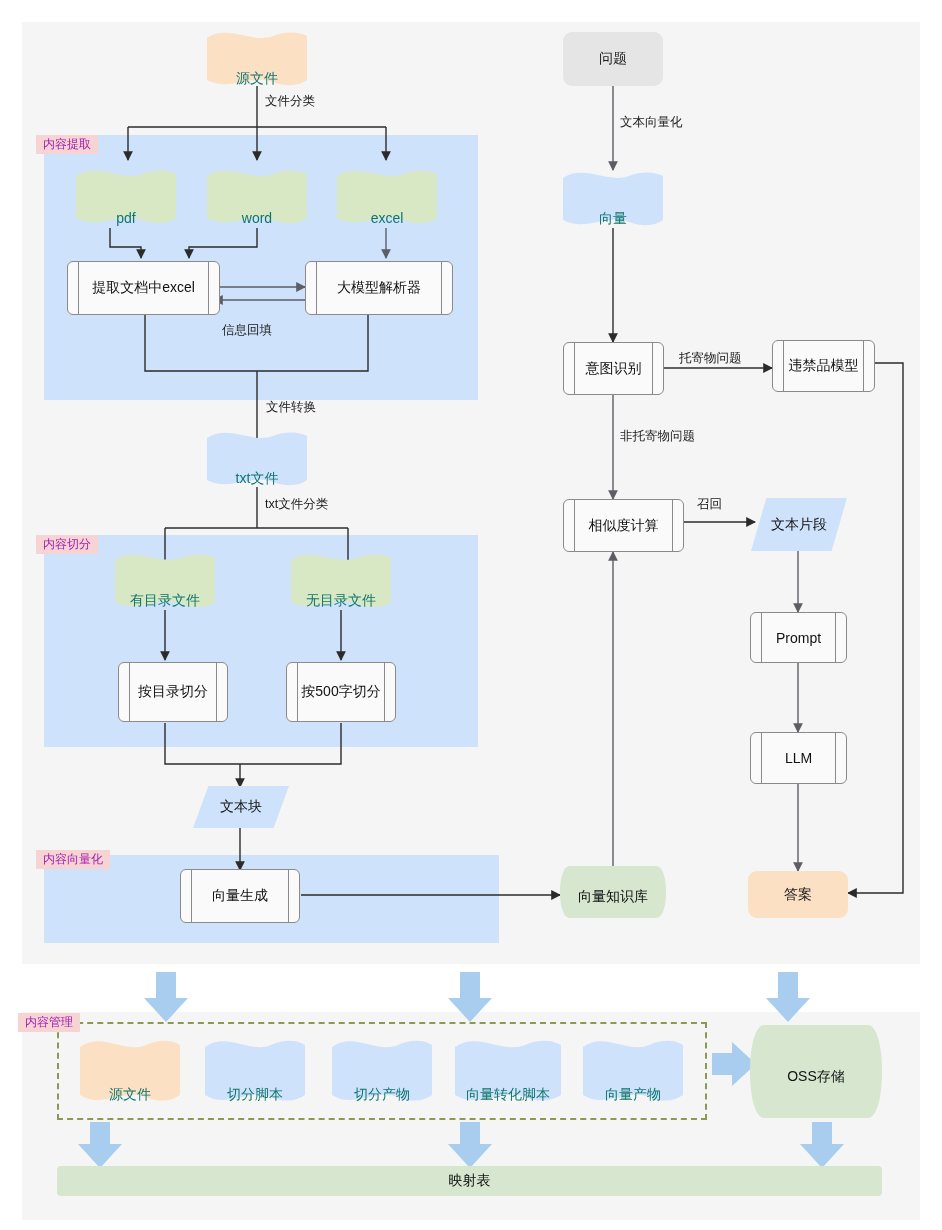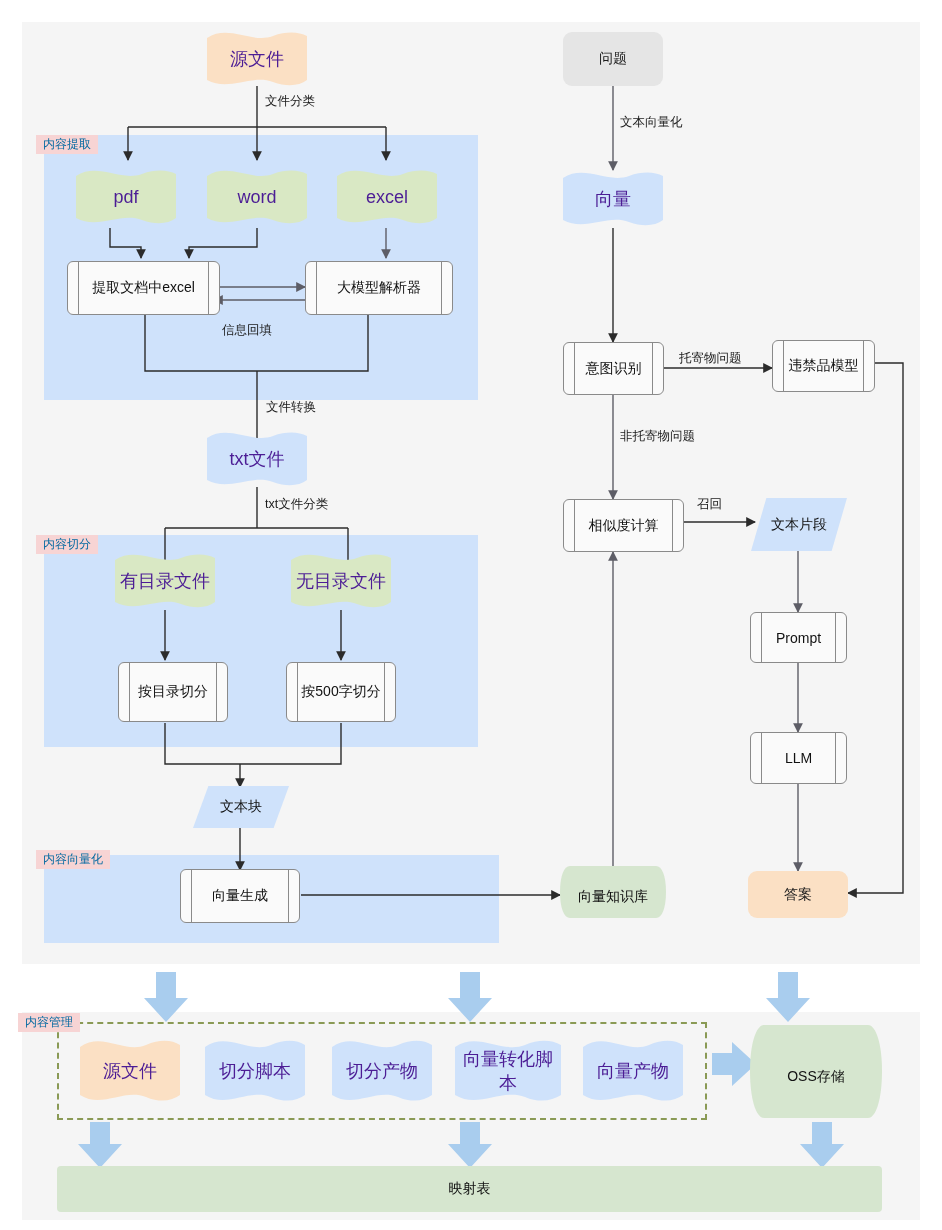--- a/index.html
+++ b/index.html
@@ -1,26 +1,26 @@
 <!DOCTYPE html>
 <html><head>
 <meta charset="utf-8">
 <style>
   html,body{margin:0;padding:0;background:#ffffff;}
   body{font-family:"Liberation Sans","DejaVu Sans",sans-serif;}
   #stage{position:relative;width:942px;height:1230px;background:#ffffff;overflow:hidden;}
 
   .panel{position:absolute;background:#f5f5f5;}
   .band{position:absolute;background:#cfe2fb;}
-  .seclabel{position:absolute;background:#f7d4d4;color:#0369a1;font-size:12px;
+  .seclabel{position:absolute;background:#f7d4d4;color:#a21caf;font-size:12px;
             padding:3px 7px;line-height:1.1;white-space:nowrap;z-index:9;}
 
   
-  .flag{position:absolute;display:flex;align-items:center;justify-content:center;
-        font-size:18px;color:#4c1d95;text-align:center;z-index:6;}
+  .flag{position:absolute;display:flex;align-items:flex-end;justify-content:center;
+        font-size:14px;color:#0f766e;text-align:center;z-index:6;}
   .flag > svg{position:absolute;inset:0;width:100%;height:100%;}
   .flag > span{position:relative;z-index:2;}
 
   
   .term{position:absolute;display:flex;align-items:center;justify-content:center;
         border-radius:9px;font-size:14px;color:#1b1b1b;text-align:center;z-index:6;}
 
   
   .pbox{position:absolute;background:#fafafa;border:1px solid #8a8a8a;border-radius:6px;
         display:flex;align-items:center;justify-content:center;font-size:14px;color:#111;
@@ -310,17 +310,17 @@
     <span>向量产物</span>
   </div>
 
   <div class="cyl" style="left:750px;top:1025px;width:132px;height:93px;">
     <svg viewBox="0 0 132 93" preserveAspectRatio="none">
       <path d="M14,0 L118,0 C126,0 132,19 132,46 C132,74 126,93 118,93 L14,93 C6,93 0,74 0,46 C0,19 6,0 14,0 Z" fill="#d6e6cf"></path>
     </svg>
     <span>OSS存储</span>
   </div>
 
-  <div class="rect" style="left:57px;top:1166px;width:825px;height:46px;background:#d6e6cf;">
+  <div class="rect" style="left:57px;top:1166px;width:825px;height:30px;background:#d6e6cf;">
     <span>映射表</span>
   </div>
 
 </div>
 
 </body></html>

